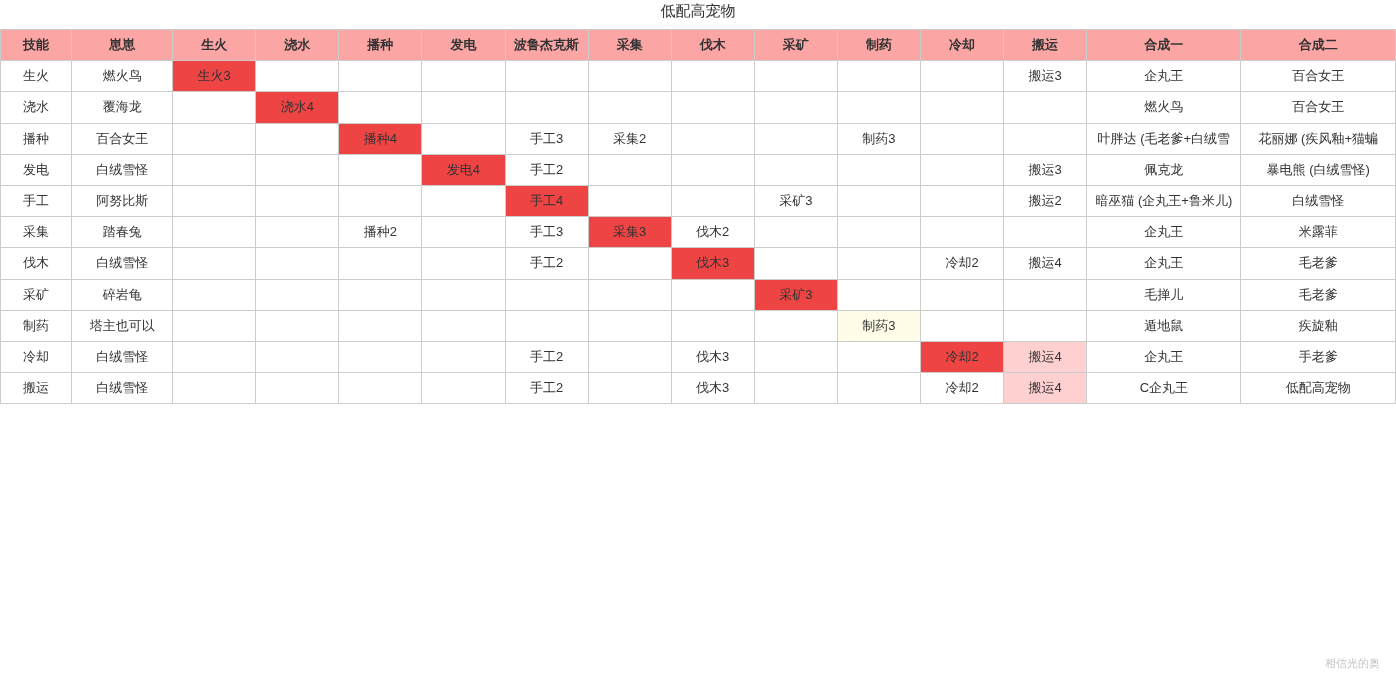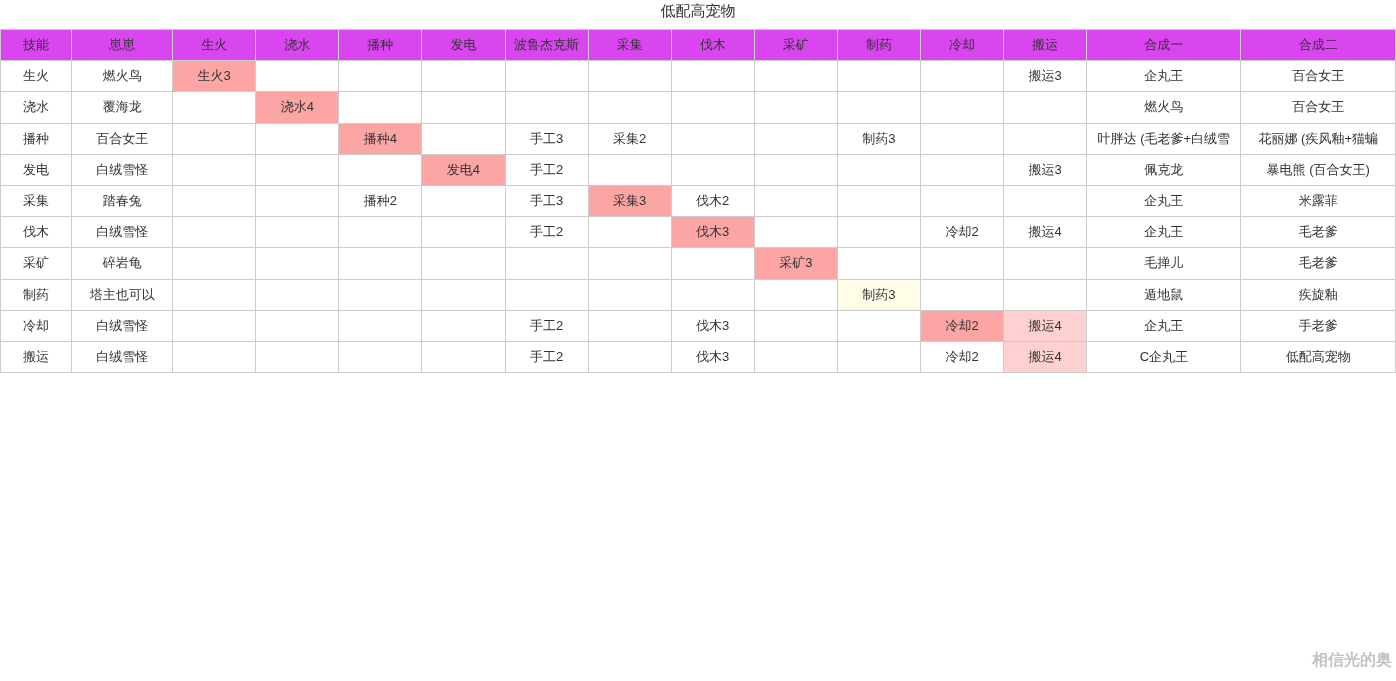--- a/index.html
+++ b/index.html
@@ -20,45 +20,44 @@
       width: 100%;
     }
     th, td {
       border: 1px solid #ccc;
       text-align: center;
       padding: 6px 4px;
       line-height: 1.4;
       min-width: 60px;
     }
     th {
-      background: #d946ef;
-      font-weight: normal;
+      background: #fca5a5;
+      font-weight: bold;
       margin-top: 32px;
     }
     .highlight-yellow {
-      background-color: #fca5a5;
+      background-color: #ef4444;
     }
     .highlight-pink {
       background-color: #ffd0d0;
     }
     .highlight-light-yellow {
       background-color: #fffde7;
     }
     .col-skill { width: 55px; }
     .col-pet { width: 85px; }
     .col-normal { width: 70px; }
     .col-synthesis { width: 130px; }
     .watermark {
       position: fixed;
       bottom: 10px;
-      right: 4px;
-      font-size: 16px;
+      right: 16px;
+      font-size: 11px;
       color: #aaa;
       opacity: 0.7;
-      font-weight: bold;
     }
   </style>
 </head>
 <body>
 
 <div class="page-title">低配高宠物</div>
 
 <table>
   <thead>
     <tr>
@@ -142,21 +141,39 @@
         <td class="highlight-yellow">发电4</td>
         <td>手工2</td>
         <td></td>
         <td></td>
         <td></td>
         <td></td>
         <td></td>
         <td>搬运3</td>
         <td>佩克龙</td>
         <td>暴电熊
-(百合女王)</td>
+(白绒雪怪)</td>
+      </tr>
+      <tr>
+        <td>手工</td>
+        <td>阿努比斯</td>
+        <td></td>
+        <td></td>
+        <td></td>
+        <td></td>
+        <td class="highlight-yellow">手工4</td>
+        <td></td>
+        <td></td>
+        <td>采矿3</td>
+        <td></td>
+        <td></td>
+        <td>搬运2</td>
+        <td>暗巫猫
+(企丸王+鲁米儿)</td>
+        <td>白绒雪怪</td>
       </tr>
       <tr>
         <td>采集</td>
         <td>踏春兔</td>
         <td></td>
         <td></td>
         <td>播种2</td>
         <td></td>
         <td>手工3</td>
         <td class="highlight-yellow">采集3</td>

